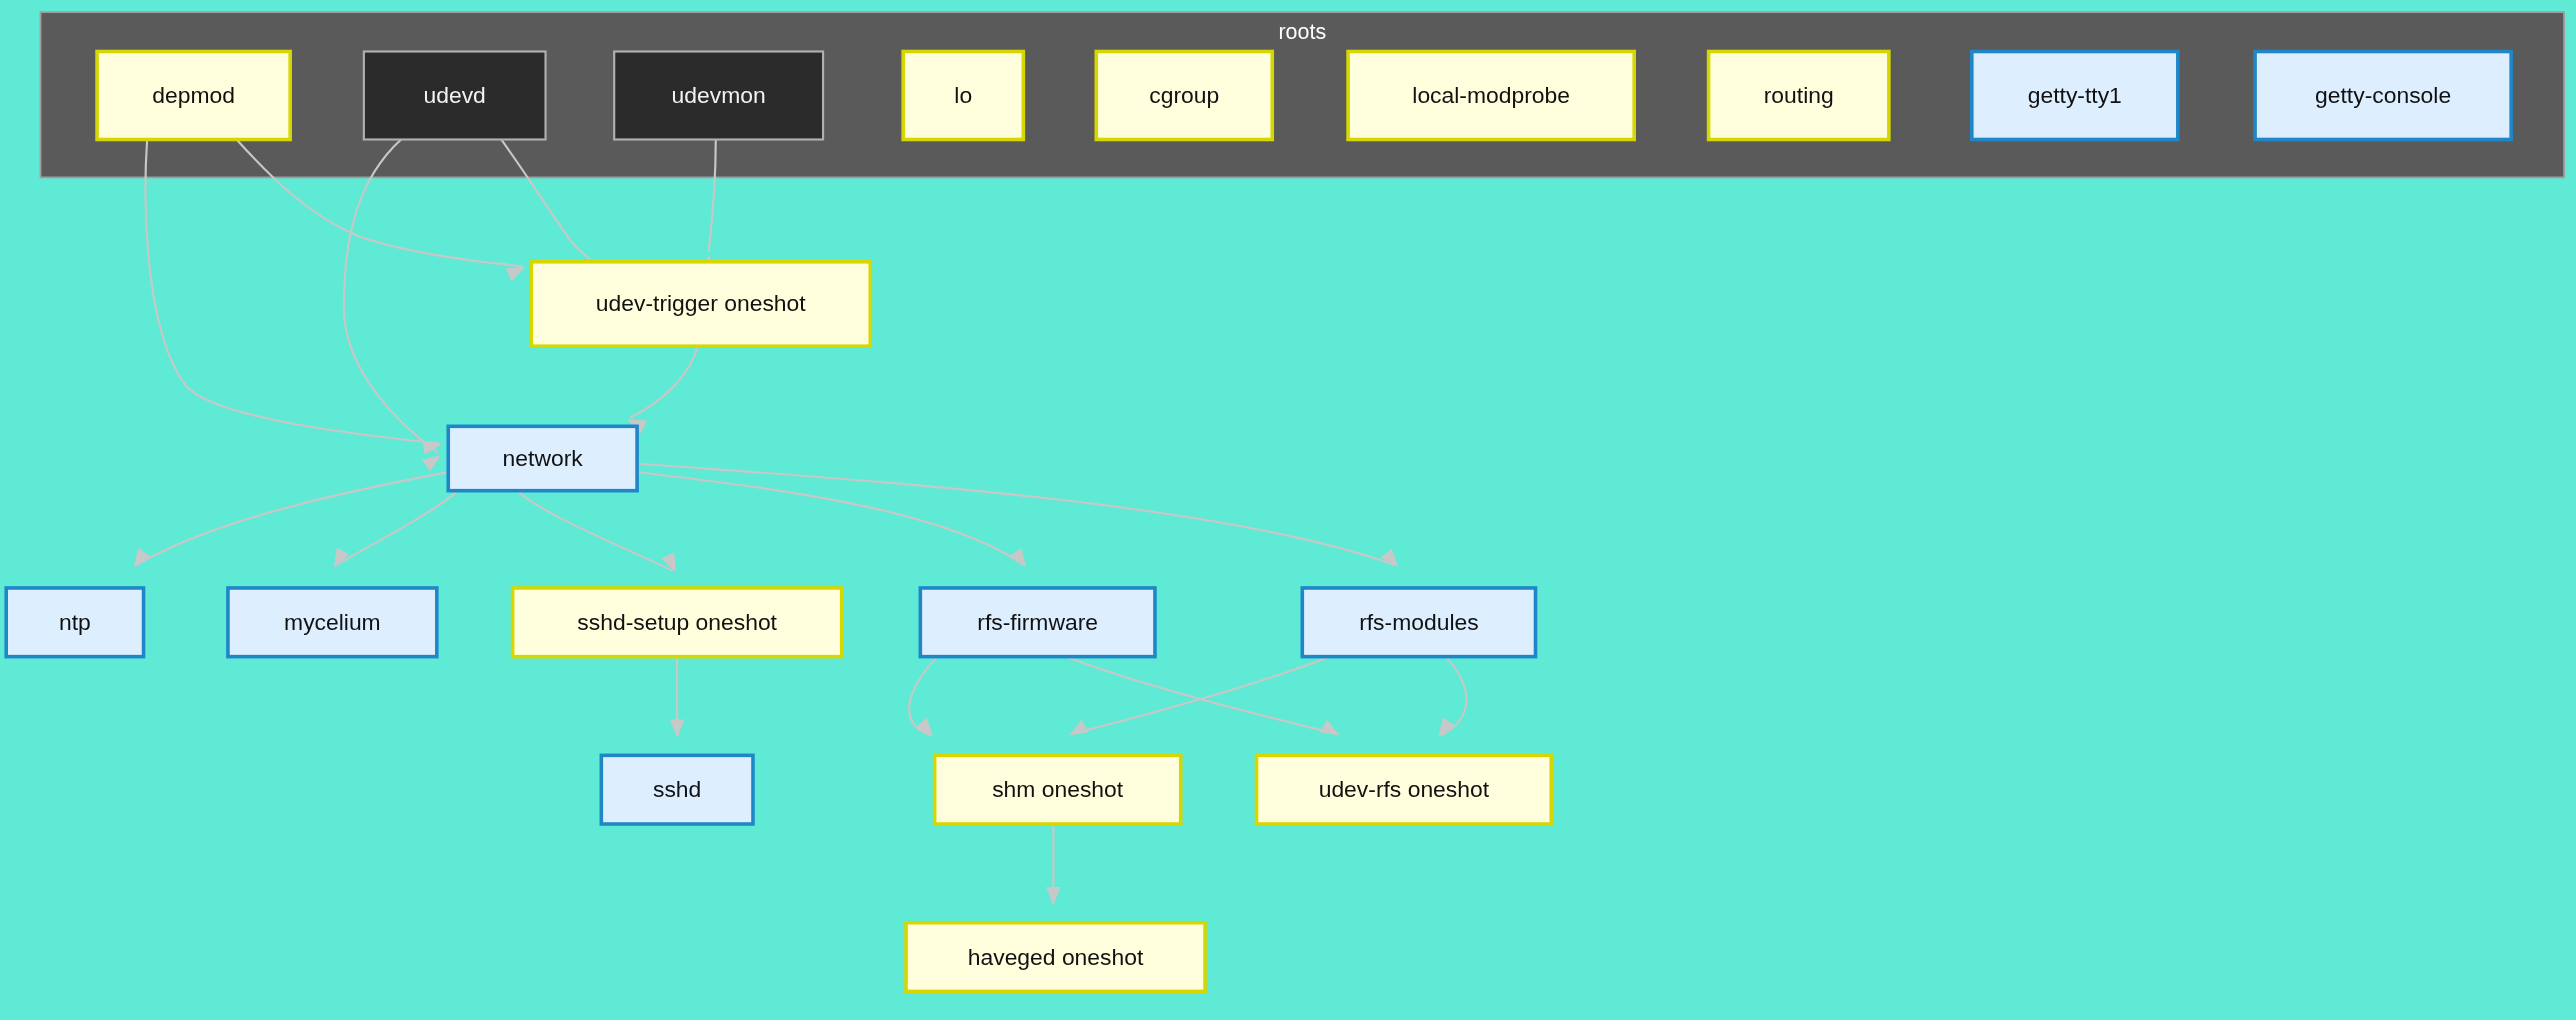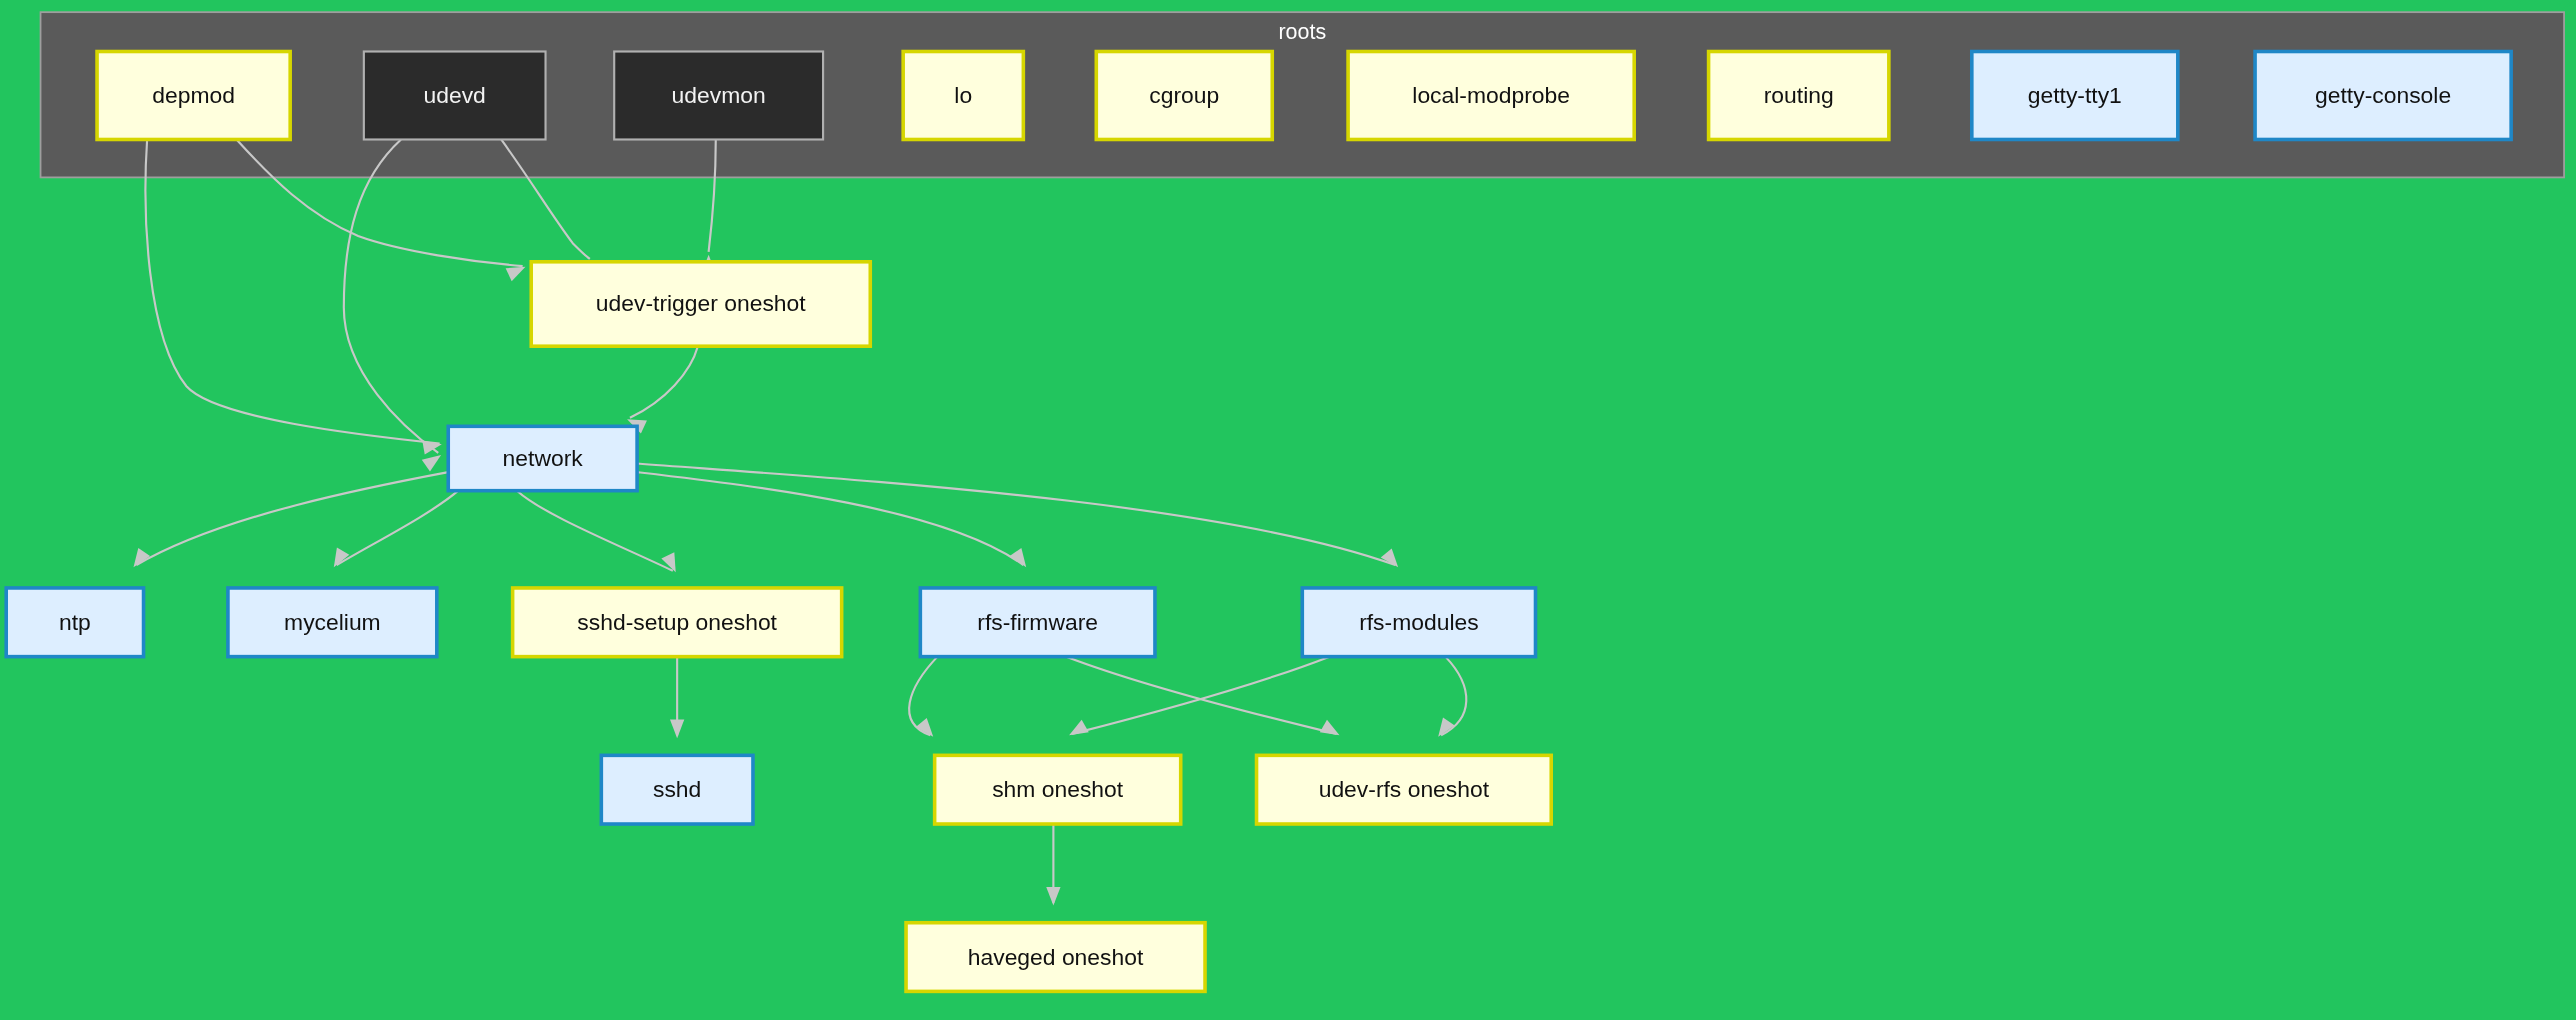--- a/index.html
+++ b/index.html
@@ -4,21 +4,21 @@
 <style>
   html, body {
     margin: 0;
     padding: 0;
     background: #1c1c1c;
   }
   #stage {
     position: relative;
     width: 2576px;
     height: 1020px;
-    background: #22c55e;
+    background: #5eead4;
     font-family: "Liberation Sans", sans-serif;
     overflow: hidden;
   }
   #graph { position: absolute; inset: 0; display: block; }
   .cluster-rect {
     fill: #5a5a5a;
     stroke: #9e9e9e;
     stroke-width: 2.5;
   }
   .cluster-label {

